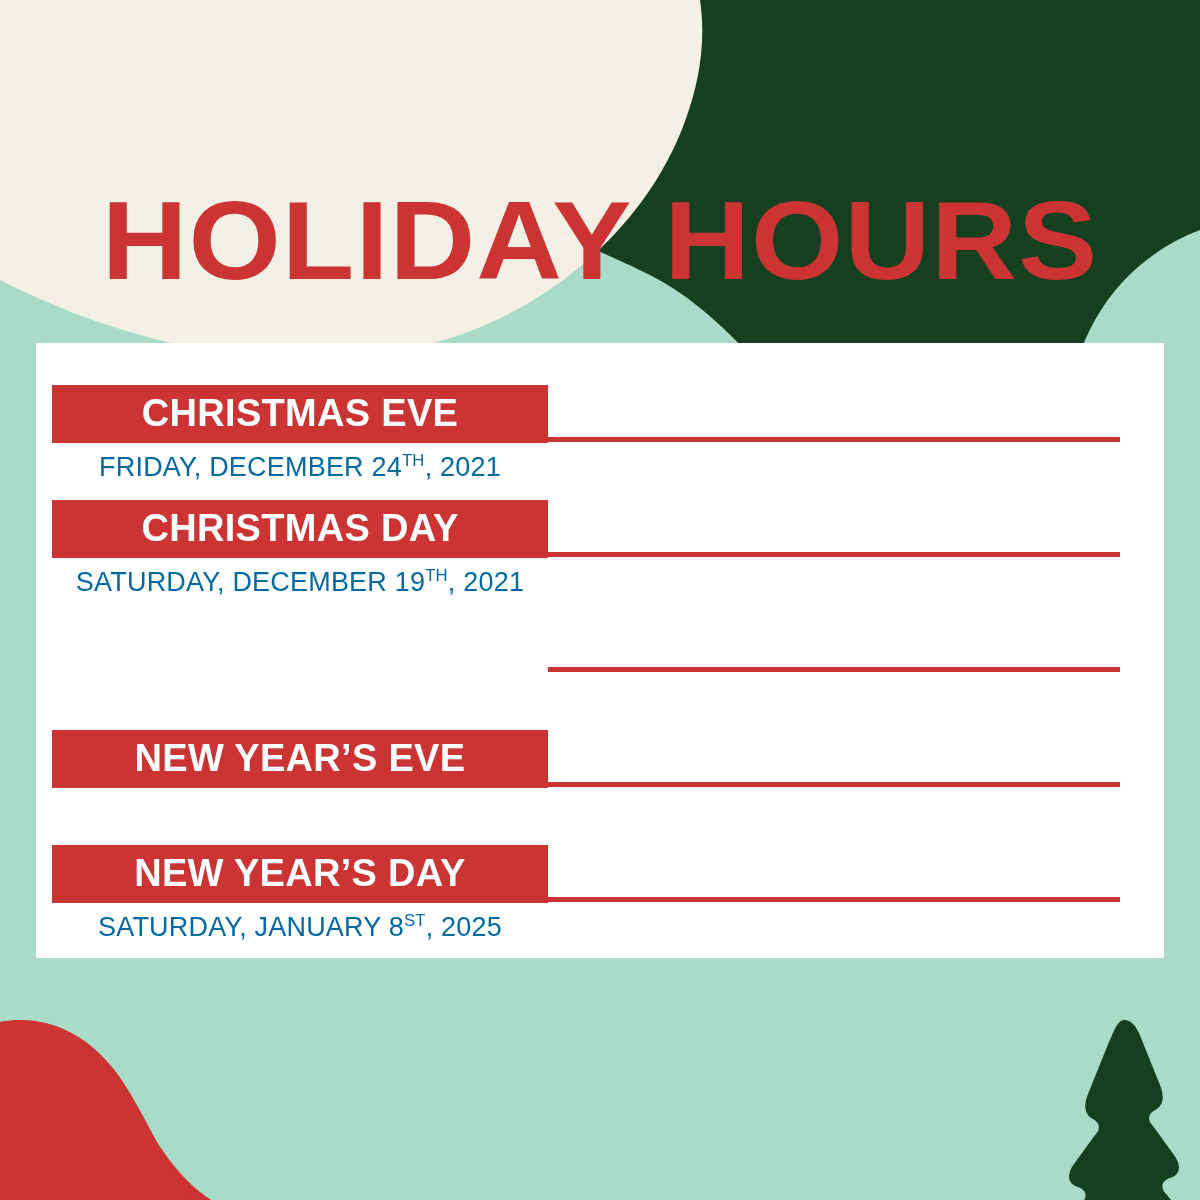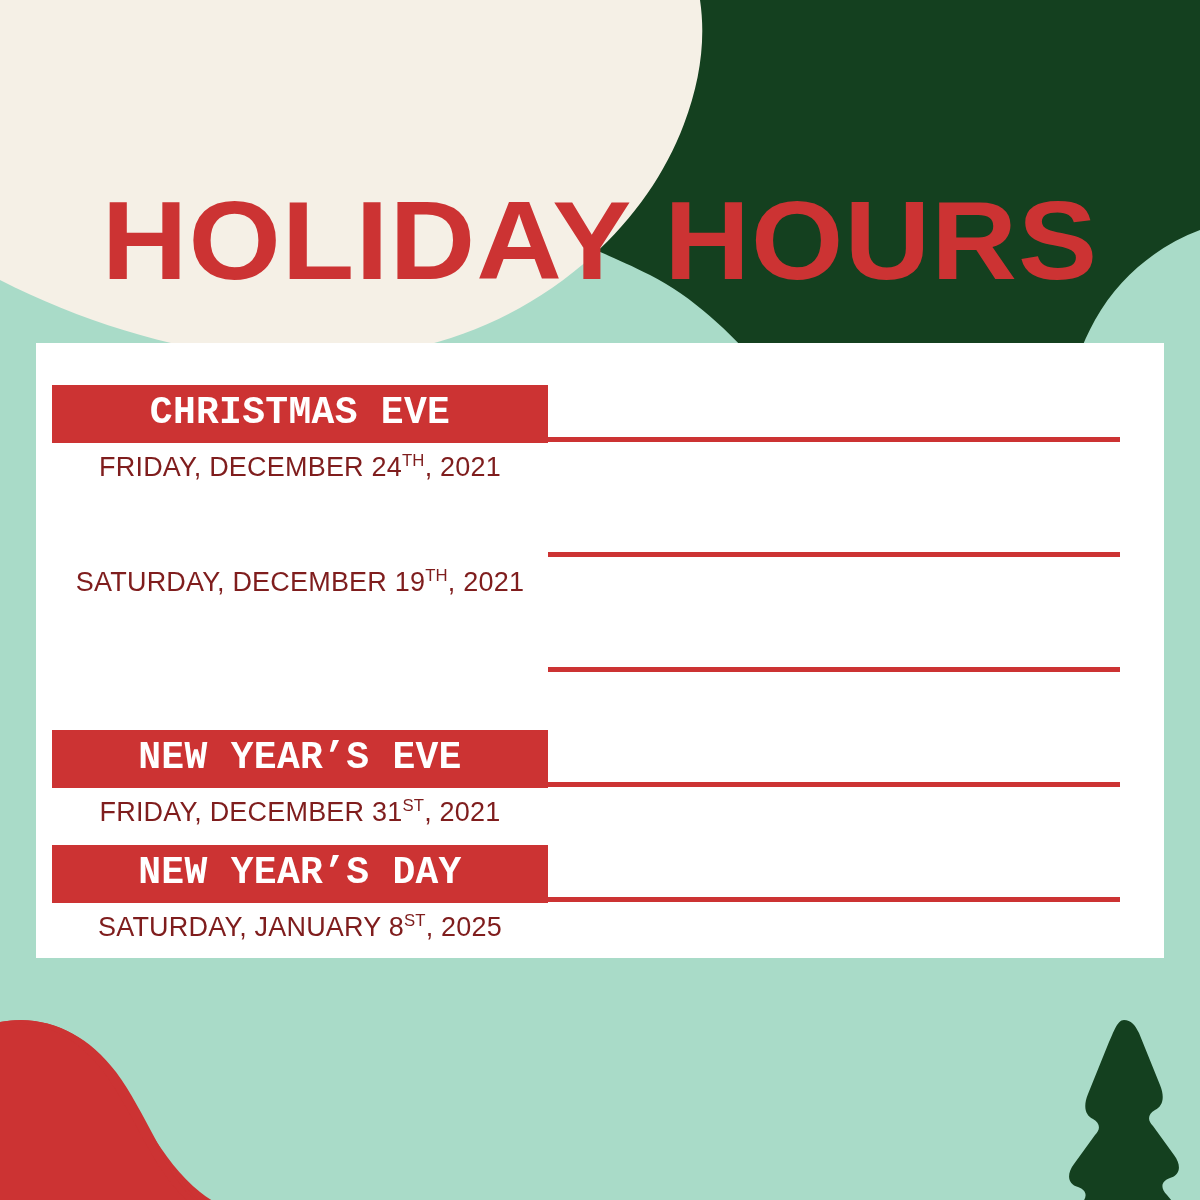--- a/index.html
+++ b/index.html
@@ -70,42 +70,42 @@
     height: 58px;
     background: #CC3333;
     display: flex;
     align-items: center;
     justify-content: center;
     box-sizing: border-box;
     padding-bottom: 3px;
   }
   .bar-label {
     color: #ffffff;
-    font-family: Liberation Mono, monospace;
+    font-family: Liberation Sans, sans-serif;
     font-weight: bold;
     font-size: 38px;
     line-height: 38px;
     letter-spacing: 0.3px;
     white-space: nowrap;
   }
   .rule {
     position: absolute;
     left: 512px;
     top: 52px;
     width: 572px;
     height: 5px;
     background: #CC3333;
   }
   .subtitle {
     position: absolute;
     left: 16px;
     top: 60px;
     width: 496px;
     text-align: center;
-    color: #7f1d1d;
+    color: #0369a1;
     font-family: "Liberation Sans", sans-serif;
     font-weight: normal;
     font-size: 27px;
     line-height: 44px;
     letter-spacing: 0.2px;
     white-space: nowrap;
   }
   .subtitle sup {
     font-size: 0.62em;
     vertical-align: super;
@@ -201,34 +201,36 @@
 
     <div class="row row-0">
       <div class="bar">
         <span class="bar-label">CHRISTMAS EVE</span>
       </div>
       <div class="rule"></div>
       <div class="subtitle"><span>FRIDAY, DECEMBER 24</span><sup>TH</sup><span>, 2021</span></div>
     </div>
 
     <div class="row row-1">
+      <div class="bar">
+        <span class="bar-label">CHRISTMAS DAY</span>
+      </div>
       <div class="rule"></div>
       <div class="subtitle"><span>SATURDAY, DECEMBER 19</span><sup>TH</sup><span>, 2021</span></div>
     </div>
 
     <div class="row row-2">
       <div class="rule"></div>
     </div>
 
     <div class="row row-3">
       <div class="bar">
         <span class="bar-label">NEW YEAR’S EVE</span>
       </div>
       <div class="rule"></div>
-      <div class="subtitle"><span>FRIDAY, DECEMBER 31</span><sup>ST</sup><span>, 2021</span></div>
     </div>
 
     <div class="row row-4">
       <div class="bar">
         <span class="bar-label">NEW YEAR’S DAY</span>
       </div>
       <div class="rule"></div>
       <div class="subtitle"><span>SATURDAY, JANUARY 8</span><sup>ST</sup><span>, 2025</span></div>
     </div>
 

